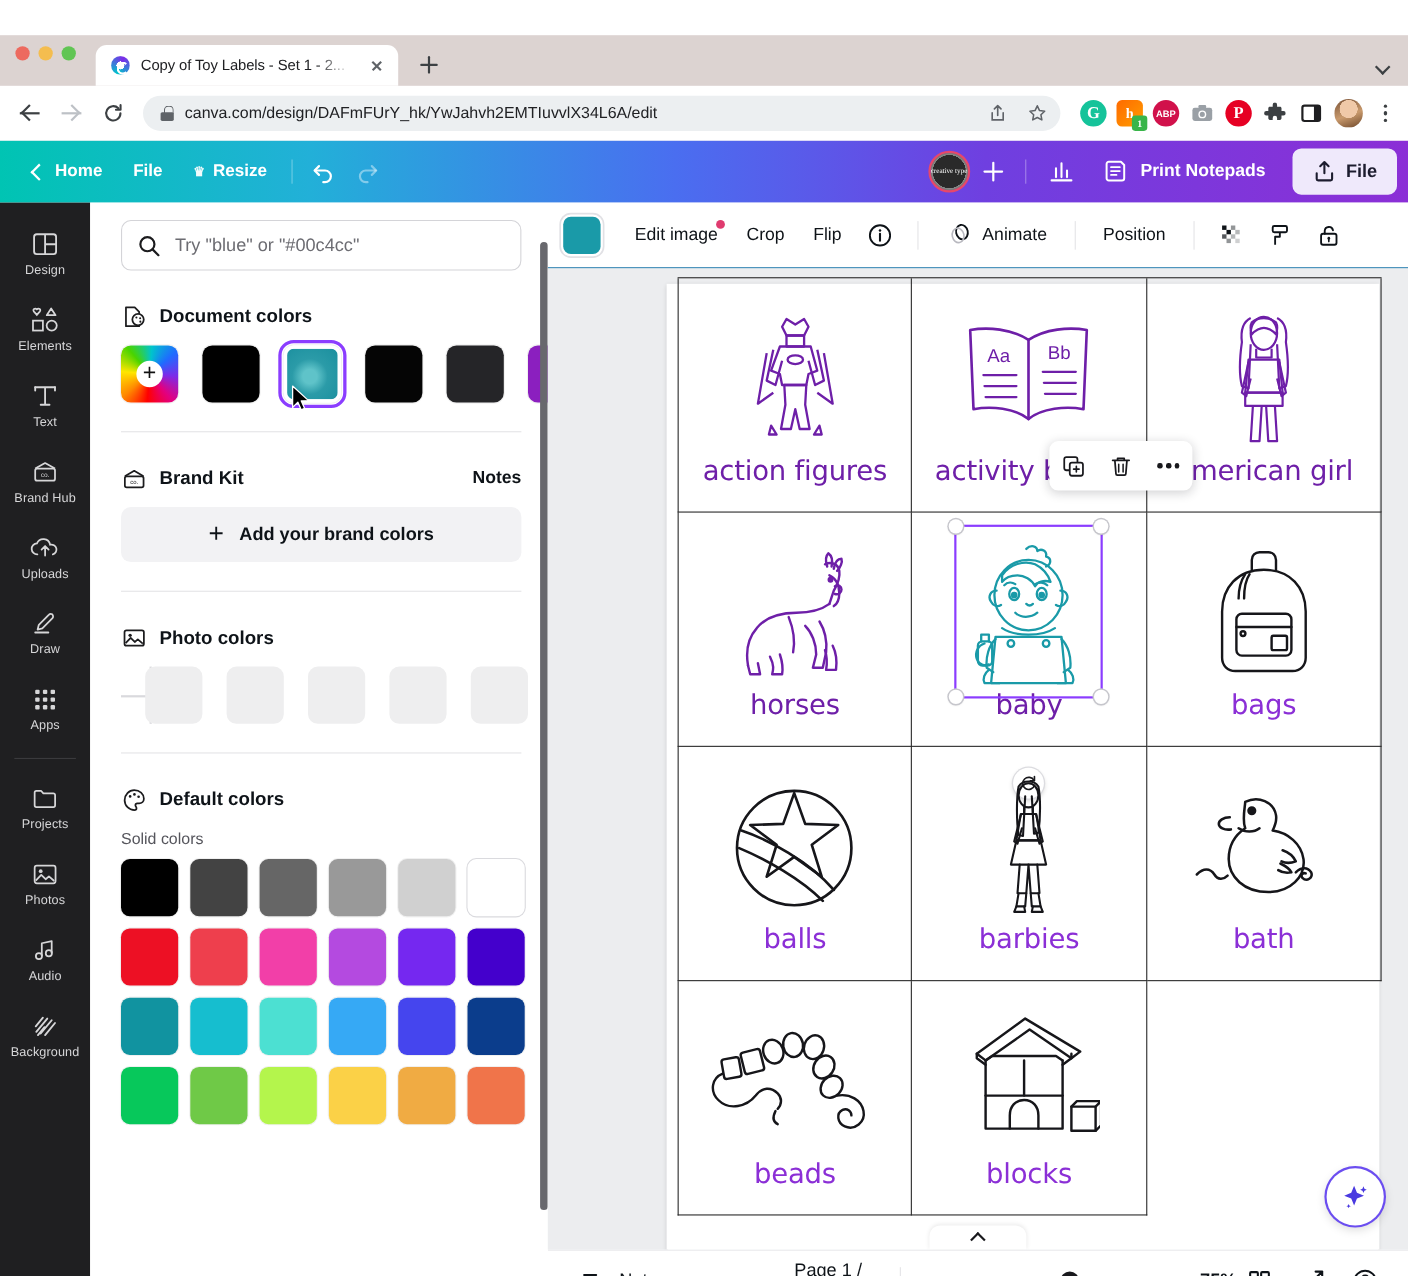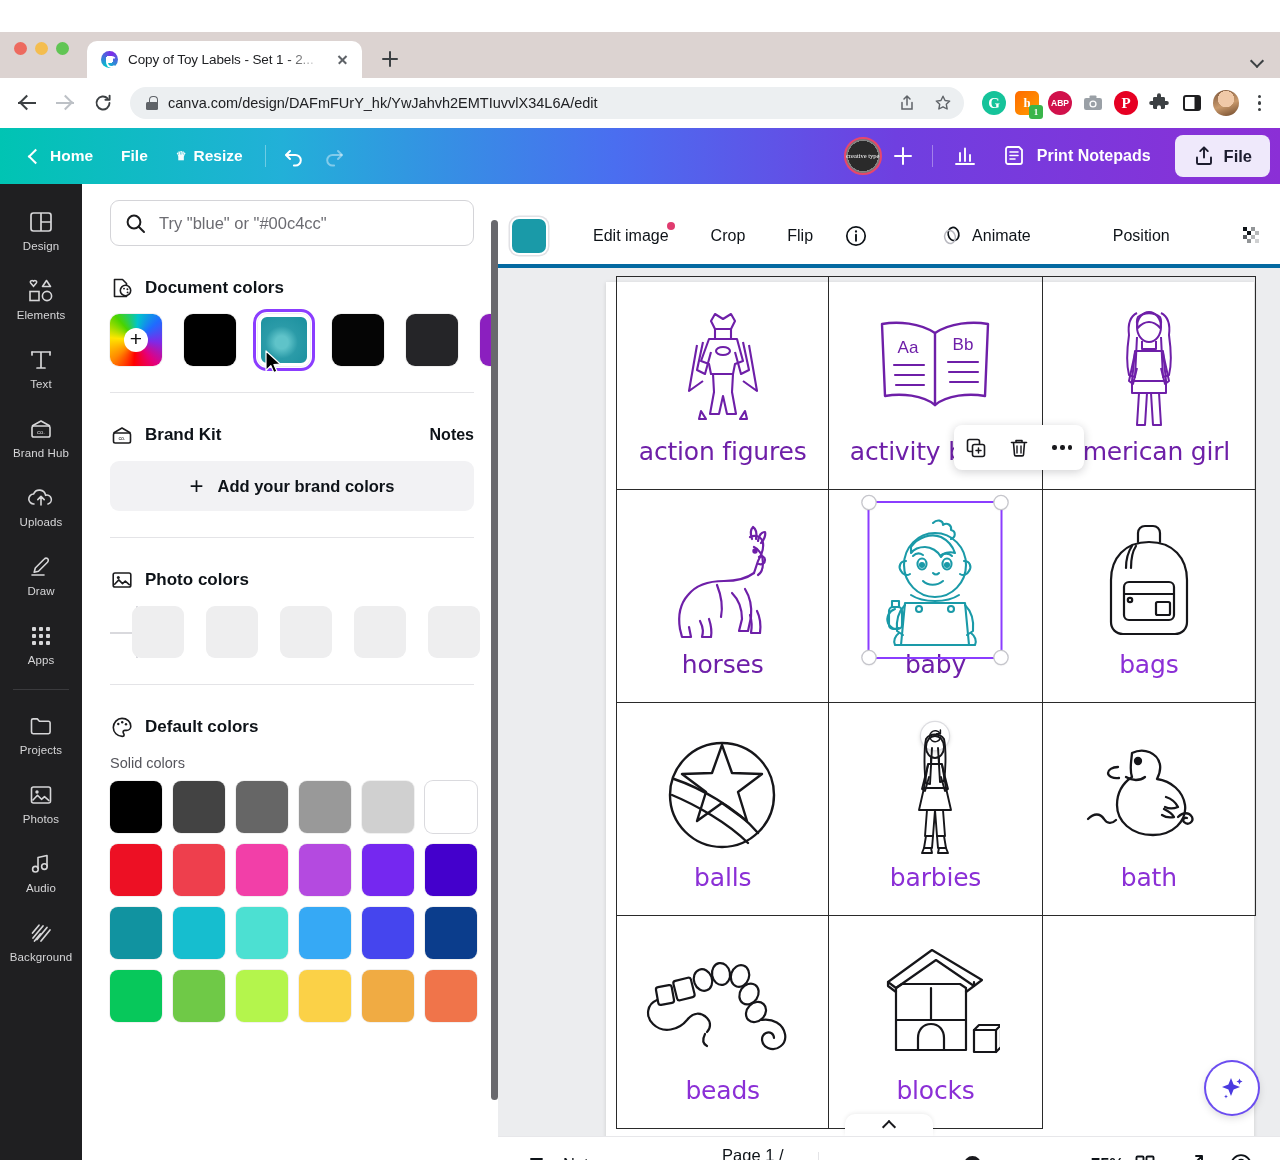--- a/index.html
+++ b/index.html
@@ -247,22 +247,22 @@
   .grid { display: grid; grid-template-columns: repeat(6, 52px); gap: 11px 11px; }
   .grid .sw { width: 52px; height: 52px; border-radius: 8px; }
   .panel-scroll {
     position: absolute; right: 0px; top: 36px; width: 7px; height: 880px;
     background: #68686d; border-radius: 4px;
   }
 
   
   .editor { flex: 1; display: flex; flex-direction: column; min-width: 0; background: #fff; }
   .edit-toolbar {
-    height: 60px; flex: none; background: #fff; border-bottom: 4px solid #0369a1;
-    display: flex; align-items: center; padding: 0 18px 0 14px; gap: 20px; margin-top: 24px;
+    height: 60px; flex: none; background: #fff; border-bottom: 1px solid #0369a1;
+    display: flex; align-items: center; padding: 0 18px 0 14px; gap: 4px;
   }
   .color-chip {
     width: 34px; height: 34px; border-radius: 7px; background: #1a9aa8;
     box-shadow: 0 0 0 2px #fff, 0 0 0 3.5px #e1e1e5; margin-right: 16px; flex: none;
   }
   .tb-btn {
     height: 40px; padding: 0 11px; border-radius: 7px; display: flex; align-items: center;
     gap: 8px; font-size: 16px; color: #0e1318; font-weight: 500; position: relative;
     white-space: nowrap;
   }

